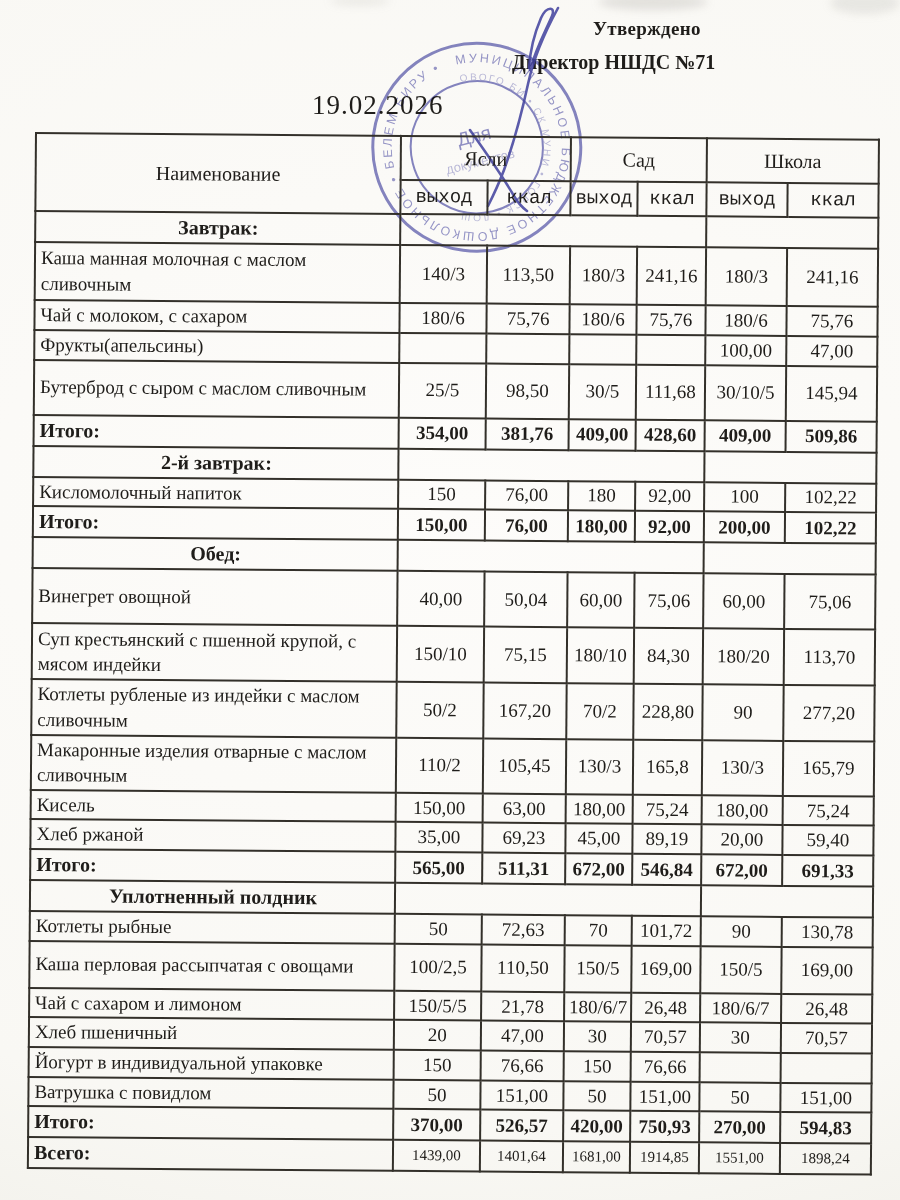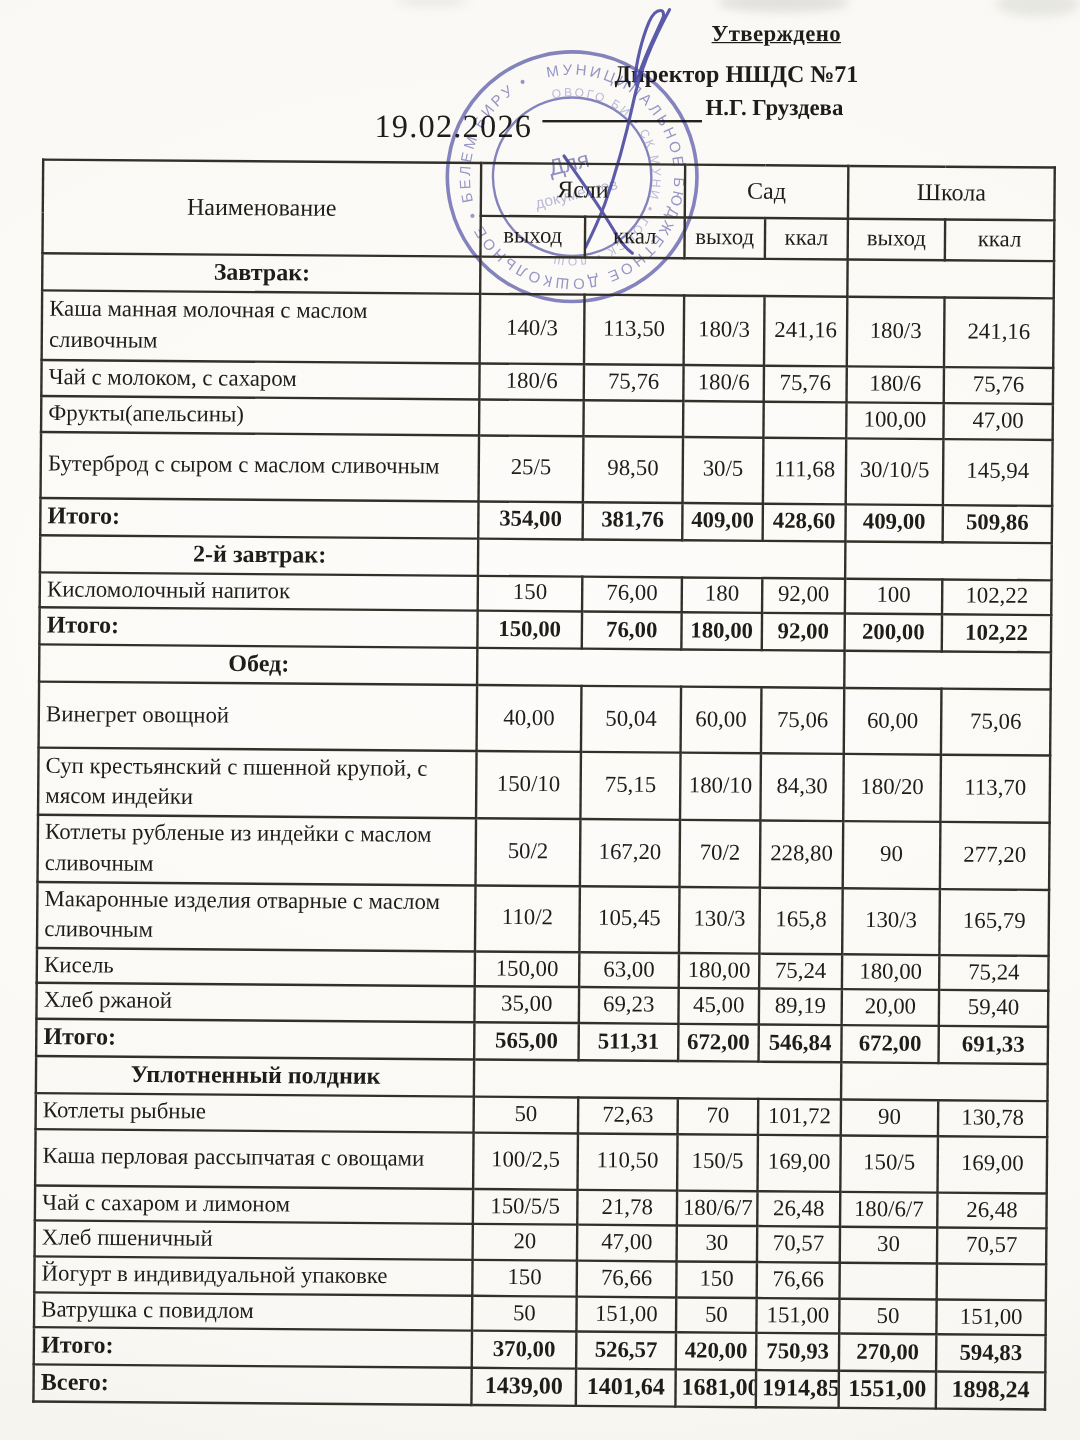--- a/index.html
+++ b/index.html
@@ -6,21 +6,21 @@
   body{
     width:900px;height:1200px;overflow:hidden;
     font-family:"Liberation Serif","DejaVu Serif",serif;
     color:#1f1d1a;
     background:radial-gradient(1300px 900px at 50% 42%, #fdfcfa 0%, #f9f8f4 70%, #efeee7 100%);
     position:relative;
   }
   .sheet{position:absolute;inset:0;}
 
   
-  .approved{position:absolute;left:593px;top:18px;font-weight:bold;font-size:19px;letter-spacing:.3px;text-decoration:underline;}
+  .approved{position:absolute;left:593px;top:18px;font-weight:bold;font-size:19px;letter-spacing:.3px;}
   .director-title{position:absolute;left:512px;top:51px;font-weight:bold;font-size:20px;}
   .name-line{position:absolute;left:452px;top:80px;font-size:19px;white-space:nowrap;}
   .sig-underline{display:inline-block;width:133px;height:17px;border-bottom:2px solid #24221f;vertical-align:bottom;}
   .director-name{font-weight:bold;margin-left:3px;}
   .doc-date{position:absolute;left:312px;top:90px;font-size:27px;letter-spacing:1px;}
 
   
   .stamp{position:absolute;left:366px;top:36px;width:224px;height:224px;
     opacity:.72;transform:rotate(-14deg);mix-blend-mode:multiply;pointer-events:none;}
   .stamp text{font-family:"Liberation Sans","DejaVu Sans",sans-serif;}
@@ -33,45 +33,42 @@
   .smudge.a{left:598px;top:-6px;width:110px;height:16px;background:rgba(120,118,112,.18);}
   .smudge.b{left:830px;top:-8px;width:70px;height:22px;background:rgba(130,128,120,.14);}
   .smudge.c{left:330px;top:-4px;width:60px;height:10px;background:rgba(130,128,120,.12);}
 
   
   .table-wrap{position:absolute;left:35px;top:132px;width:844px;transform:rotate(.45deg);transform-origin:0 0;}
   table{border-collapse:collapse;table-layout:fixed;width:843px;background:transparent;}
   td,th{border:2px solid #33302a;padding:1px 4px;vertical-align:middle;font-weight:normal;
         overflow:hidden;}
   th{font-size:20px;}
-  .sub-h{font-size:19px;text-align:center;height:30px;}
+  .sub-h{font-size:19px;text-align:center;height:30px;font-family:Liberation Mono, monospace;}
   .grp-h{text-align:center;height:40px;}
   .name-h{text-align:center;font-size:20px;}
   .name-cell{font-size:19px;text-align:left;line-height:1.35;padding-left:5px;}
   .val-cell{font-size:19px;text-align:center;}
   .row-section .name-cell{font-weight:bold;text-align:center;font-size:20px;}
   .row-total .name-cell{font-weight:bold;font-size:20px;}
   .row-total .val-cell{font-weight:bold;}
-  .row-grand .val-cell{font-size:20px;font-weight:bold;}
+  .row-grand .val-cell{font-size:15px;font-weight:normal;border-radius:13px;}
   .sec-gap{background:transparent;}
 </style>
 </head>
 <body>
 
 <div class="sheet">
 
   <div class="smudge a"></div>
   <div class="smudge b"></div>
   <div class="smudge c"></div>
 
   <div class="approved">Утверждено</div>
   <div class="director-title">Директор НШДС №71</div>
-  <div class="name-line">
-    <span class="sig-underline"></span><span class="director-name">Н.Г. Груздева</span>
-  </div>
   <div class="doc-date">19.02.2026</div>
 
   <svg class="stamp" viewBox="0 0 224 224">
     <defs>
       <path id="ringPath" d="M 111,26 A 85,85 0 1 1 110.9,26" fill="none"></path>
       <path id="ringPath2" d="M 111,44 A 67,67 0 1 1 110.9,44" fill="none"></path>
     </defs>
     <circle cx="111" cy="111" r="104" fill="none" stroke="#5757ad" stroke-width="3"></circle>
     <circle cx="111" cy="111" r="66" fill="none" stroke="#5757ad" stroke-width="2"></circle>
     <text font-size="12.5" letter-spacing="2.5" fill="#5757ad" opacity=".85">

